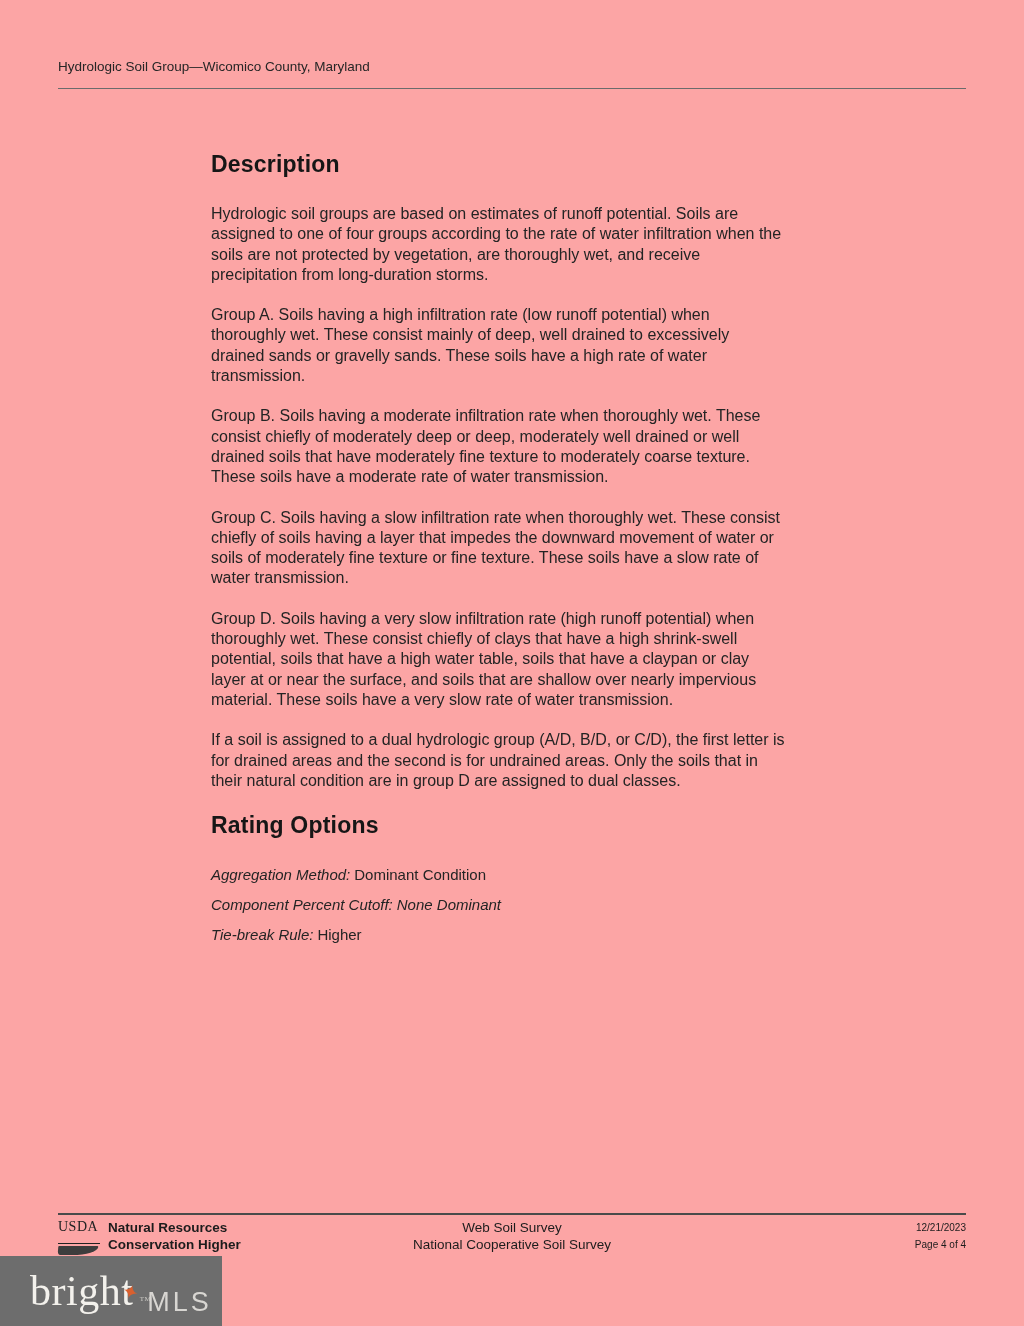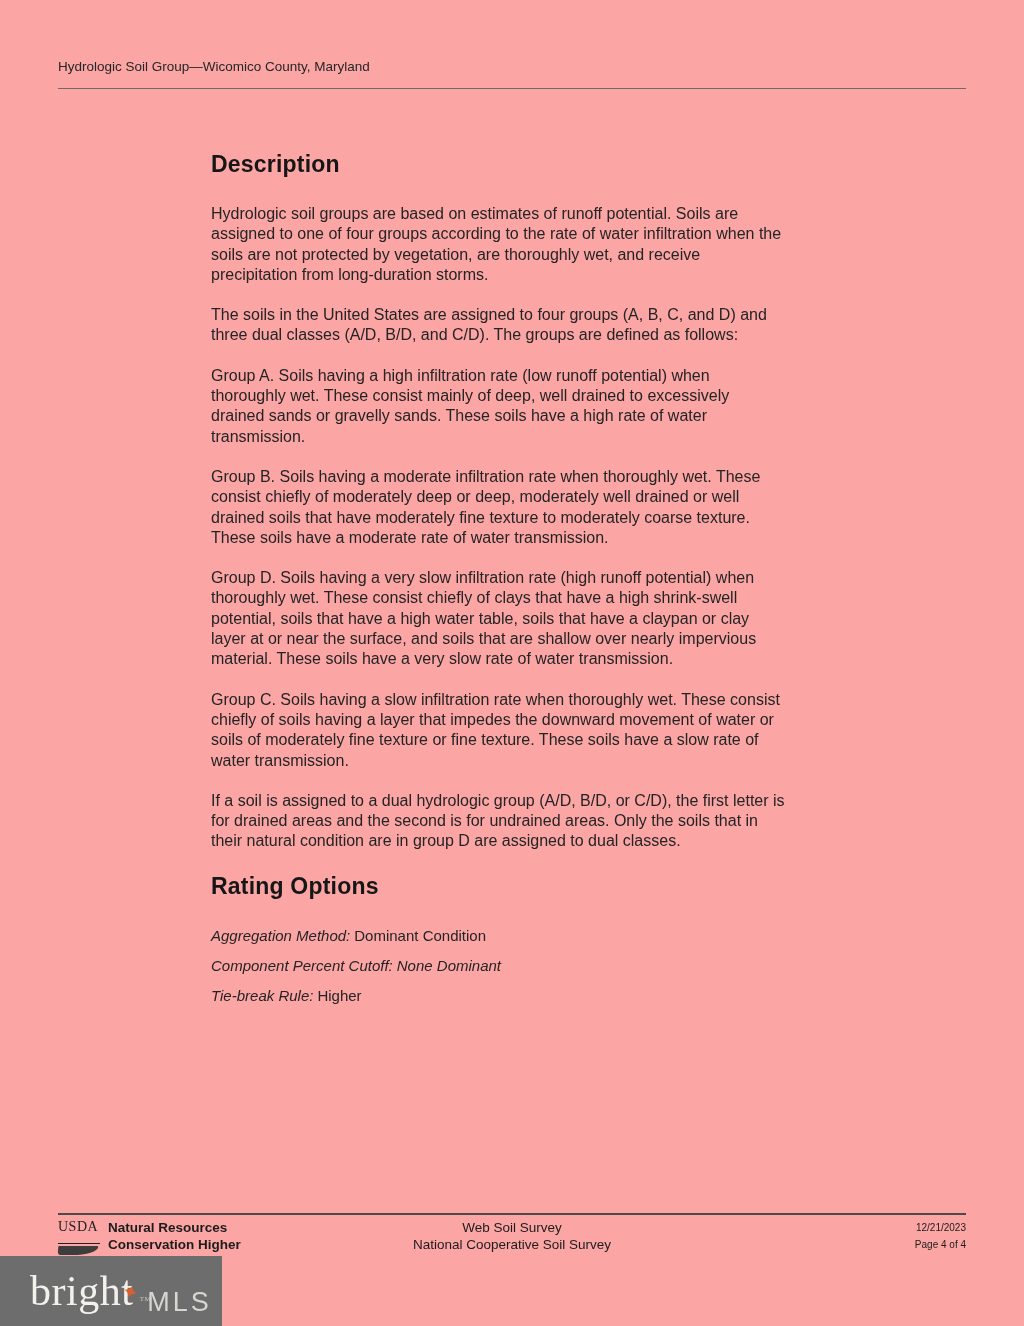--- a/index.html
+++ b/index.html
@@ -185,39 +185,37 @@
   <div class="doc-header-rule"></div>
 
   <div class="content">
 
     <h1 class="section-heading">Description</h1>
 
     <p>Hydrologic soil groups are based on estimates of runoff potential. Soils are
 assigned to one of four groups according to the rate of water infiltration when the
 soils are not protected by vegetation, are thoroughly wet, and receive
 precipitation from long-duration storms.</p>
-    <p>The soils in the United States are assigned to four groups (A, B, C, and D) and
-three dual classes (A/D, B/D, and C/D). The groups are defined as follows:</p>
     <p>Group A. Soils having a high infiltration rate (low runoff potential) when
 thoroughly wet. These consist mainly of deep, well drained to excessively
 drained sands or gravelly sands. These soils have a high rate of water
 transmission.</p>
     <p>Group B. Soils having a moderate infiltration rate when thoroughly wet. These
 consist chiefly of moderately deep or deep, moderately well drained or well
 drained soils that have moderately fine texture to moderately coarse texture.
 These soils have a moderate rate of water transmission.</p>
+    <p>Group C. Soils having a slow infiltration rate when thoroughly wet. These consist
+chiefly of soils having a layer that impedes the downward movement of water or
+soils of moderately fine texture or fine texture. These soils have a slow rate of
+water transmission.</p>
     <p>Group D. Soils having a very slow infiltration rate (high runoff potential) when
 thoroughly wet. These consist chiefly of clays that have a high shrink-swell
 potential, soils that have a high water table, soils that have a claypan or clay
 layer at or near the surface, and soils that are shallow over nearly impervious
 material. These soils have a very slow rate of water transmission.</p>
-    <p>Group C. Soils having a slow infiltration rate when thoroughly wet. These consist
-chiefly of soils having a layer that impedes the downward movement of water or
-soils of moderately fine texture or fine texture. These soils have a slow rate of
-water transmission.</p>
     <p>If a soil is assigned to a dual hydrologic group (A/D, B/D, or C/D), the first letter is
 for drained areas and the second is for undrained areas. Only the soils that in
 their natural condition are in group D are assigned to dual classes.</p>
 
     <h1 class="section-heading second">Rating Options</h1>
 
     <div class="option-row">
       <span class="opt-label italic">Aggregation Method:</span><span class="opt-value">Dominant Condition</span>
     </div>
     <div class="option-row">

